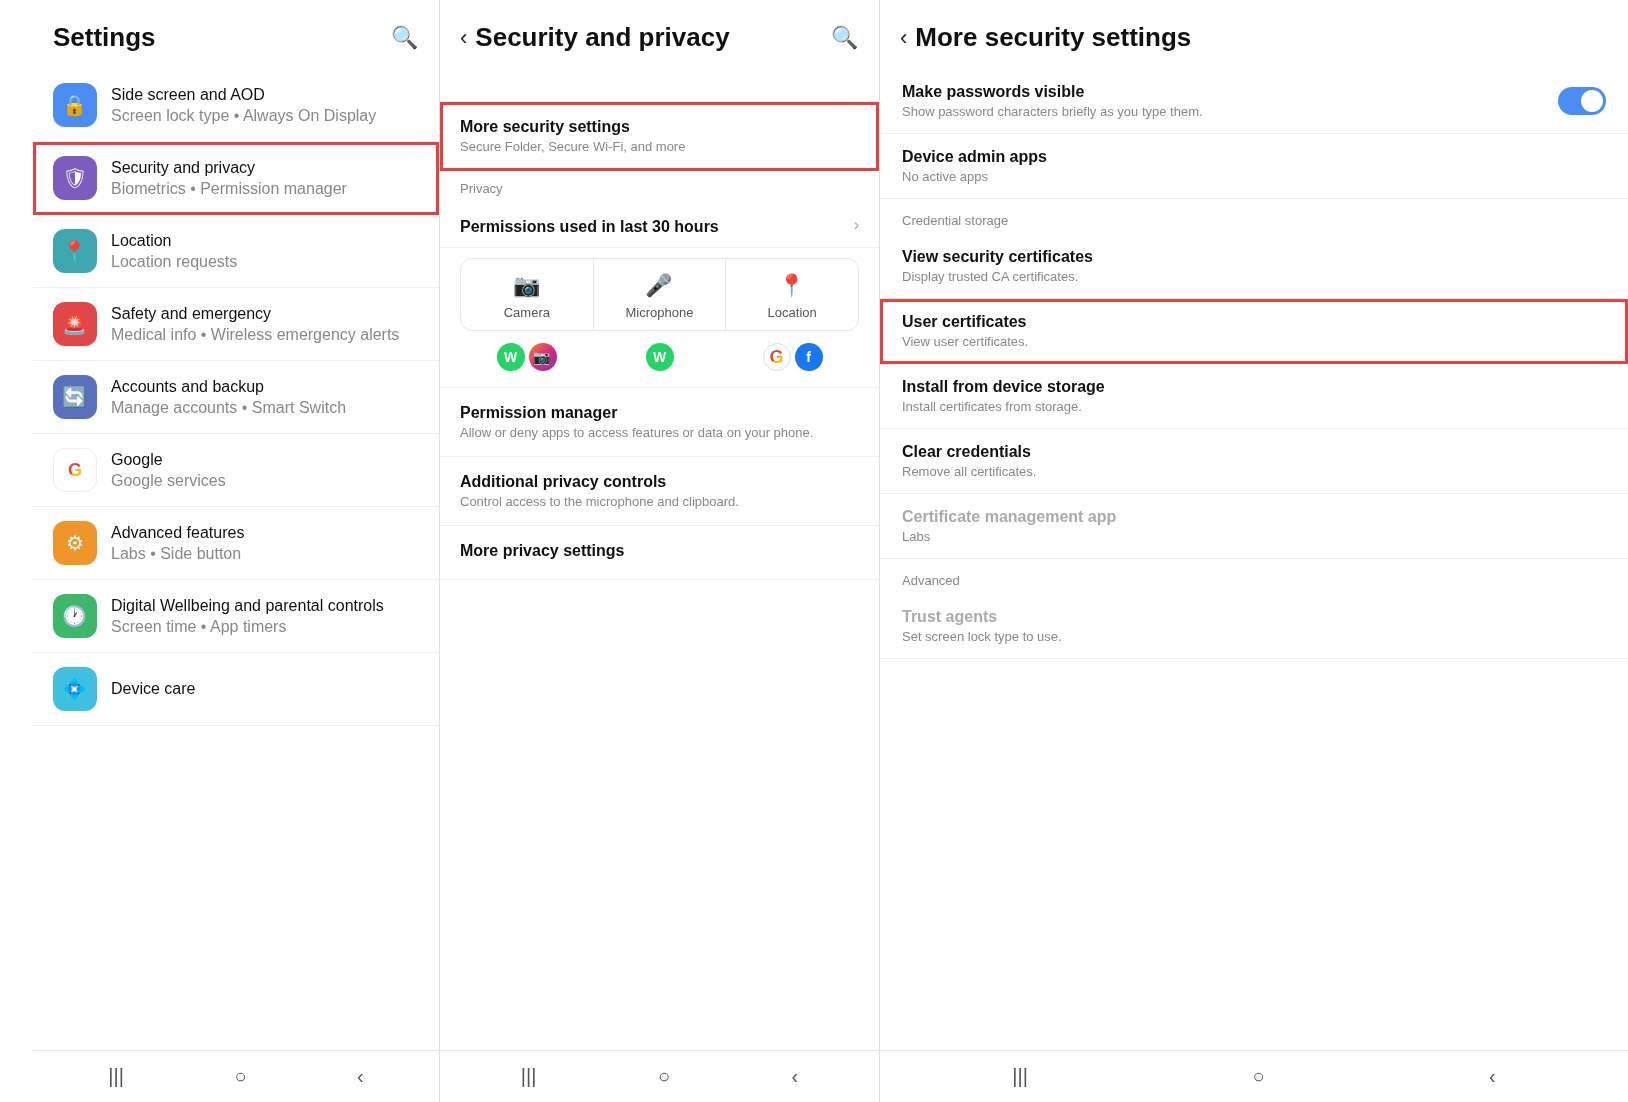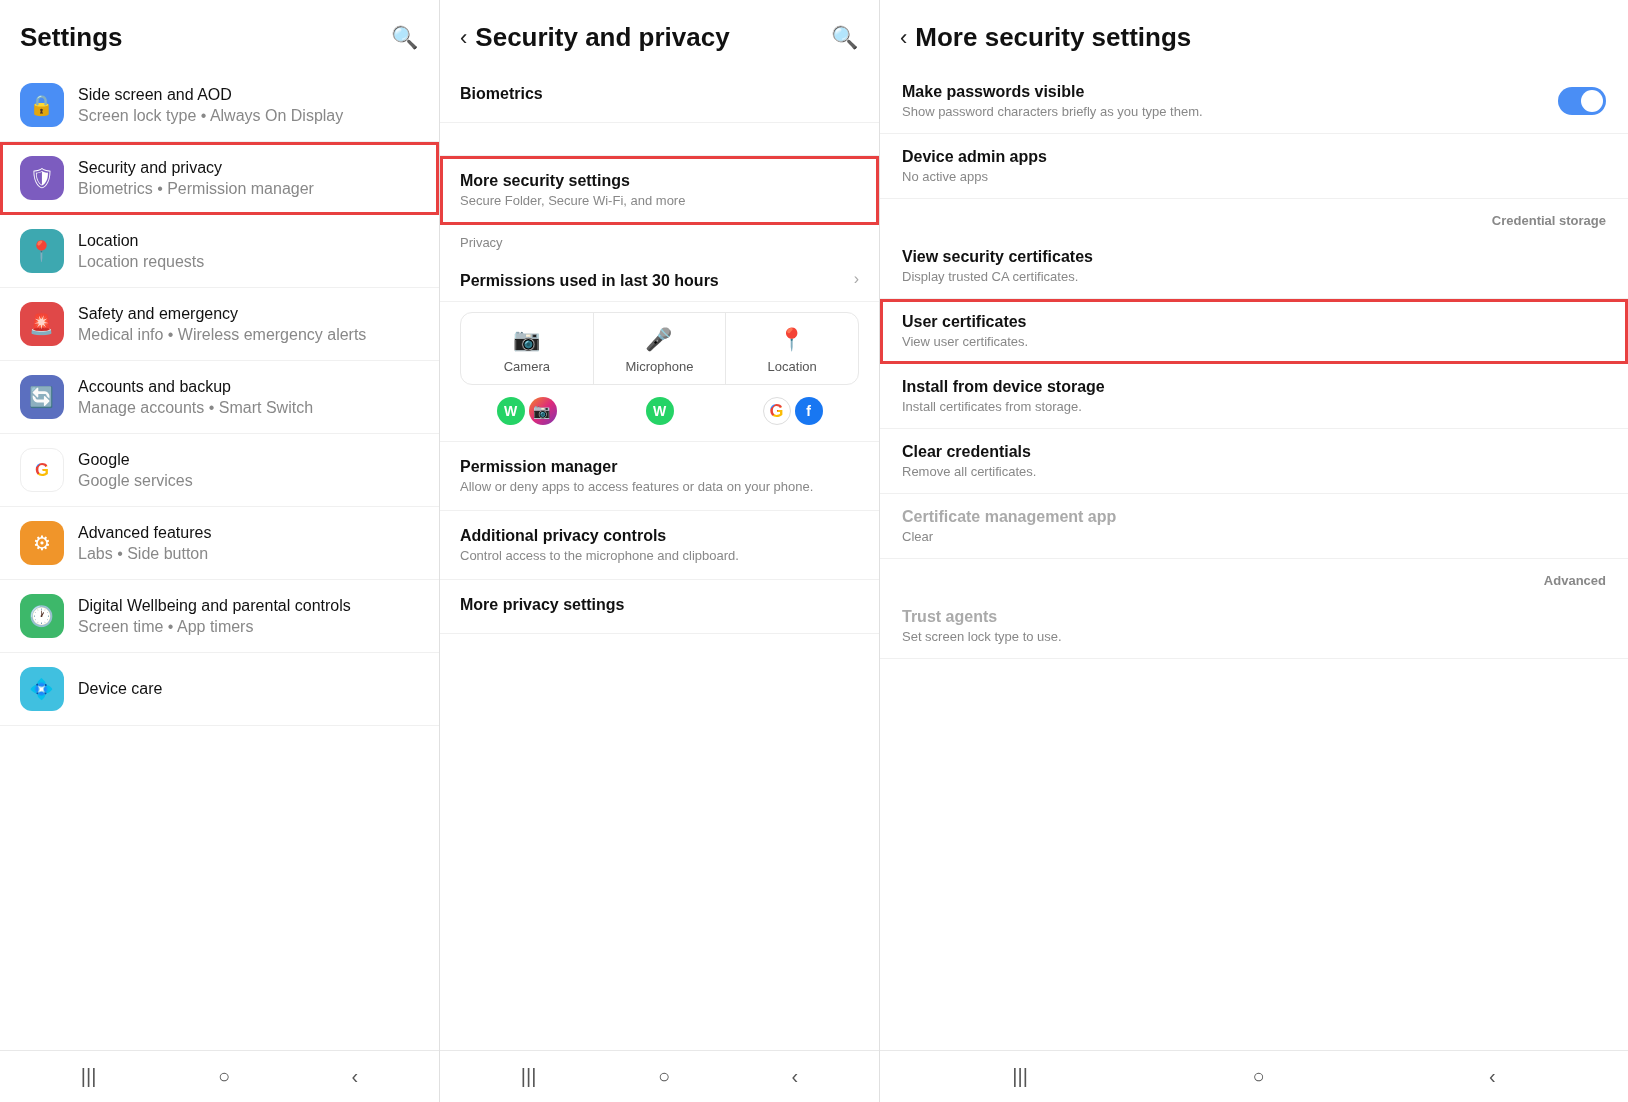--- a/index.html
+++ b/index.html
@@ -16,20 +16,21 @@
       background: #fff;
       display: flex;
       flex-direction: column;
       height: 100%;
       position: relative;
     }
 
     .panel-left {
       width: 440px;
       border-right: 1px solid #e0e0e0;
+      padding-left: 33px;
     }
 
     .panel-mid {
       width: 440px;
       border-right: 1px solid #e0e0e0;
     }
 
     .panel-right {
       flex: 1;
     }
@@ -265,22 +266,21 @@
     }
 
     .right-item-title.dimmed {
       color: #aaa;
     }
 
     .right-section-header {
       padding: 14px 22px 6px;
       font-size: 13px;
       color: #888;
-      font-weight: 700;
-      text-align: right;
+      font-weight: 400;
     }
 
     
     .toggle-switch {
       position: absolute;
       right: 22px;
       top: 50%;
       transform: translateY(-50%);
       width: 48px;
       height: 28px;
@@ -411,23 +411,20 @@
   <div class="panel-header">
     <div class="panel-header-left">
       <span class="back-icon">‹</span>
       <span class="panel-header-title">Security and privacy</span>
     </div>
     <button class="search-icon-btn">🔍</button>
   </div>
 
   <div class="settings-list">
 
-    <div class="mid-item">
-      <div class="mid-item-title">Biometrics</div>
-    </div>
 
     <div class="mid-item">
     </div>
 
     <div class="mid-item highlighted">
       <div class="mid-item-title">More security settings</div>
       <div class="mid-item-subtitle">Secure Folder, Secure Wi-Fi, and more</div>
     </div>
 
     <div class="mid-section-header">Privacy</div>
@@ -530,21 +527,21 @@
       <div class="right-item-subtitle">Install certificates from storage.</div>
     </div>
 
     <div class="right-item">
       <div class="right-item-title">Clear credentials</div>
       <div class="right-item-subtitle">Remove all certificates.</div>
     </div>
 
     <div class="right-item">
       <div class="right-item-title dimmed">Certificate management app</div>
-      <div class="right-item-subtitle">Clear</div>
+      <div class="right-item-subtitle">Labs</div>
     </div>
 
     <div class="right-section-header">Advanced</div>
 
     <div class="right-item">
       <div class="right-item-title dimmed">Trust agents</div>
       <div class="right-item-subtitle">Set screen lock type to use.</div>
     </div>
 
   </div>

